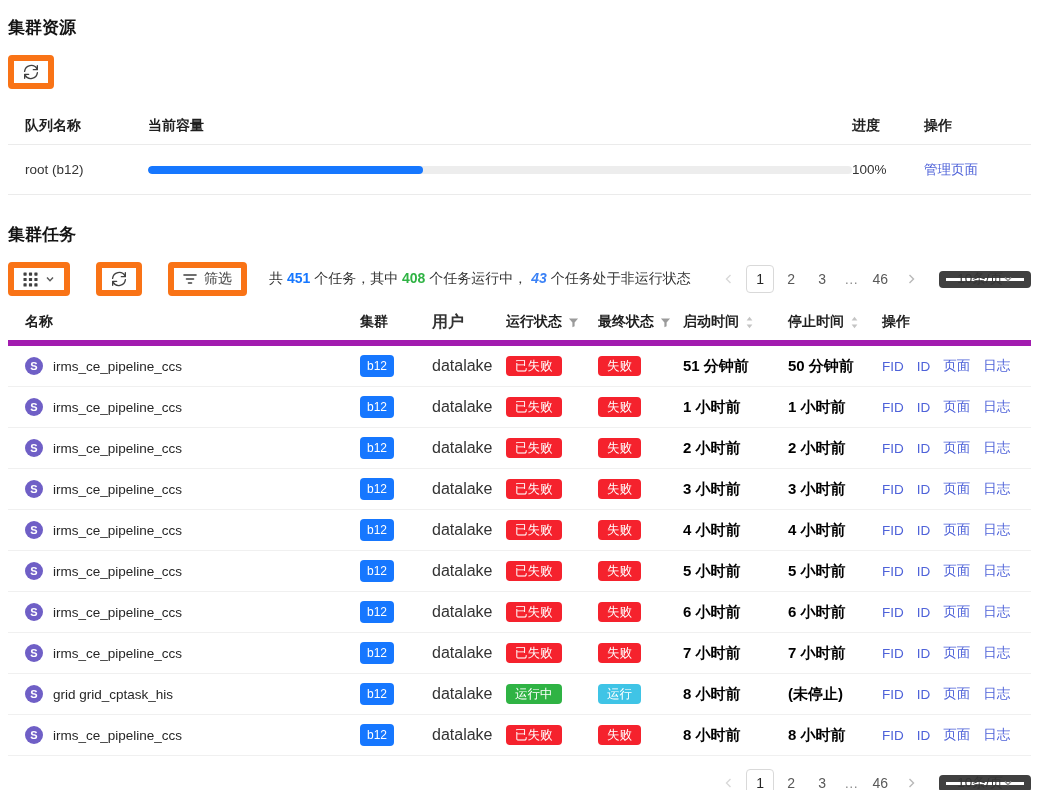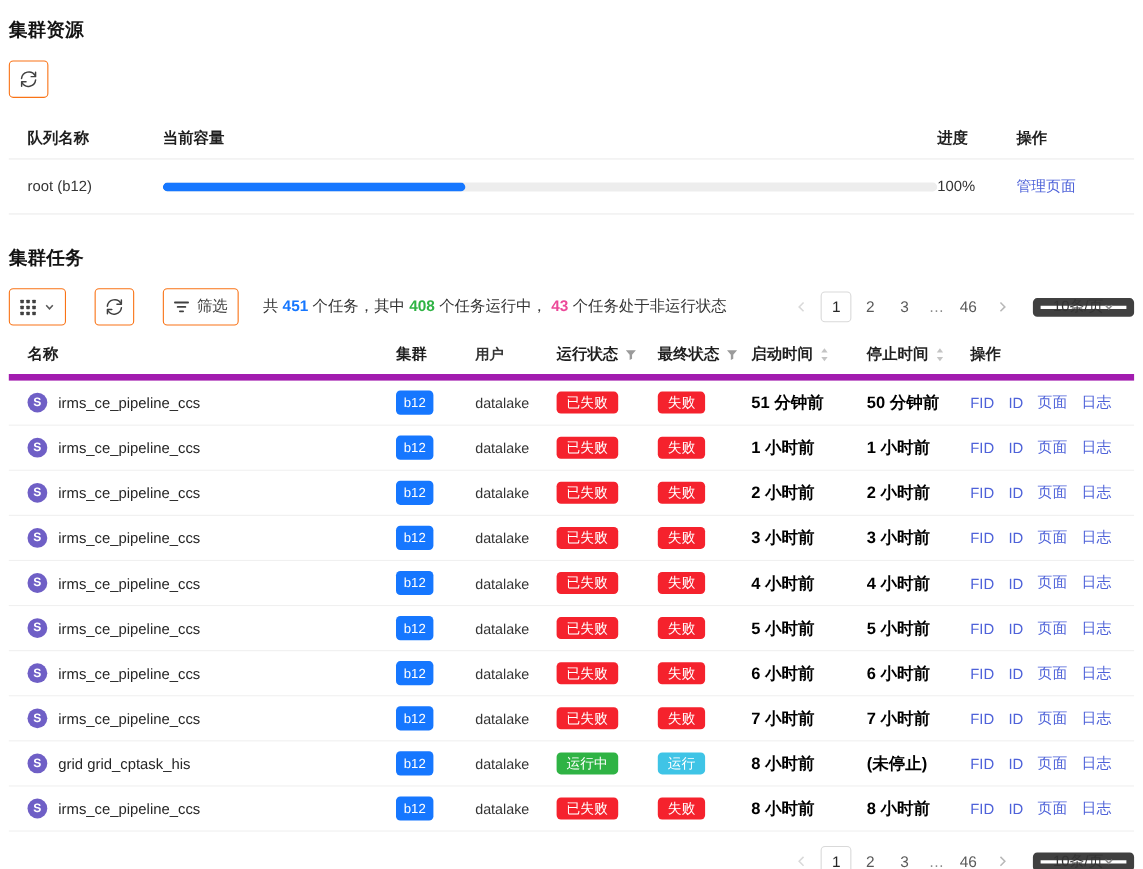--- a/index.html
+++ b/index.html
@@ -10,21 +10,21 @@
     font-family: "Liberation Sans", "DejaVu Sans", sans-serif;
     font-size: 14px;
   }
   .page { padding: 10px 8px 0 8px; }
 
   .sec-title { font-size: 17px; font-weight: 700; color: #141414; margin: 6px 0 16px 0; }
 
   .icon-btn {
     display: inline-flex; align-items: center; justify-content: center;
     height: 34px; min-width: 34px; padding: 0 9px; gap: 7px;
-    border: 1px solid #f97316; border-radius: 4px; background: #fff;
+    border: 6px solid #f97316; border-radius: 4px; background: #fff;
     color: #404040; cursor: pointer; font-size: 14px;
   }
   .icon-btn svg { display: block; }
 
   
   .res-table { margin-top: 18px; }
   .res-hrow, .res-drow { display: flex; align-items: center; padding: 0 17px; border-bottom: 1px solid #ebebeb; }
   .res-hrow { height: 38px; font-weight: 600; color: #1f1f1f; }
   .res-drow { height: 50px; font-size: 13.5px; color: #333; }
   .rc-queue { width: 123px; flex: none; }
@@ -36,21 +36,21 @@
   .link { color: #4e62d9; text-decoration: none; cursor: pointer; font-size: 13.5px; }
 
   
   .tasks-section { margin-top: 28px; }
   .toolbar { display: flex; align-items: center; margin: 16px 0 6px 0; }
   .btn-refresh { margin-left: 26px; }
   .btn-filter  { margin-left: 26px; }
   .summary { margin-left: 22px; color: #333; white-space: nowrap; }
   .num-blue  { color: #1677ff; font-weight: 700; }
   .num-green { color: #2fb344; font-weight: 700; }
-  .num-red   { color: #ec4899; font-weight: 700; }
+  .num-red   { color: #3b82f6; font-weight: 700; font-style: italic; }
   .toolbar-spacer { flex: 1; }
 
   
   .pager { display: flex; align-items: center; gap: 3px; color: #595959; }
   .pg-btn { width: 28px; height: 28px; display: inline-flex; align-items: center; justify-content: center; color: #b8b8b8; cursor: pointer; }
   .pg-btn.disabled { color: #d9d9d9; }
   .pg-item { min-width: 28px; height: 28px; padding: 0 4px; display: inline-flex; align-items: center; justify-content: center; border-radius: 4px; cursor: pointer; color: #595959; }
   .pg-item.active { border: 1px solid #d9d9d9; color: #262626; background: #fff; }
   .pg-ellipsis { min-width: 24px; text-align: center; color: #8c8c8c; cursor: pointer; }
   .pagesize {
@@ -67,21 +67,21 @@
   .cell { flex: none; display: flex; align-items: center; }
   .c-name    { width: 352px; padding-left: 17px; }
   .c-cluster { width: 72px; }
   .c-user    { width: 74px; }
   .c-run     { width: 92px; }
   .c-final   { width: 85px; }
   .c-start   { width: 105px; }
   .c-stop    { width: 94px; }
   .c-actions { flex: 1; }
   .tname { font-size: 13.5px; color: #262626; }
-  .c-user { font-size: 13px; color: #333; }
+  .c-user { font-size: 16px; color: #333; }
   .time { font-weight: 600; font-size: 15px; color: #000000; }
   .avatar {
     width: 18px; height: 18px; border-radius: 50%;
     background: #6f5fc6; color: #fff; font-size: 11px; font-weight: 600;
     display: inline-flex; align-items: center; justify-content: center;
     margin-right: 10px; flex: none;
   }
   .badge { display: inline-block; color: #fff; font-size: 12px; line-height: 1; border-radius: 4px; }
   .badge-cluster { background: #1677ff; padding: 5px 7px; }
   .st { padding: 4px 9px; font-size: 12.5px; }

